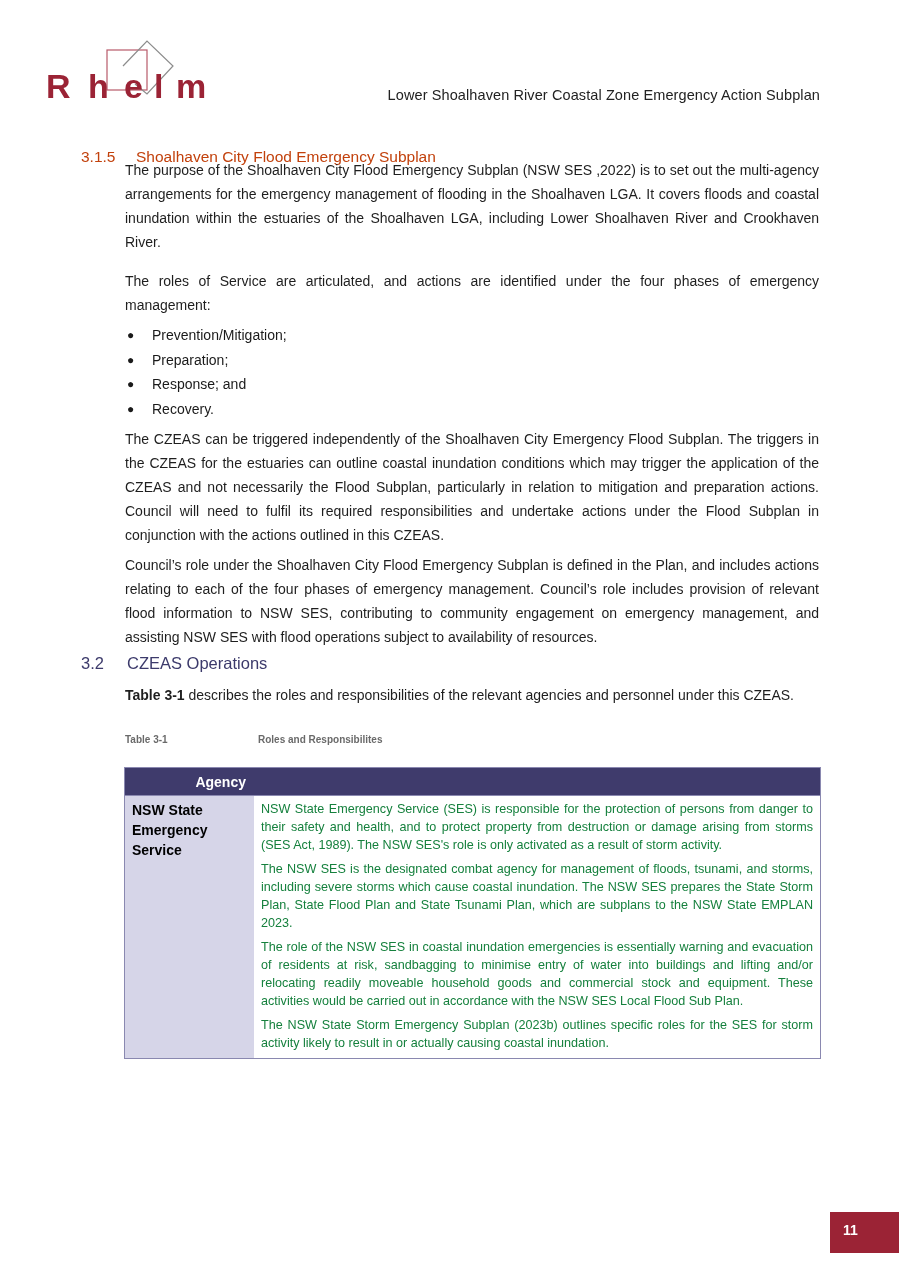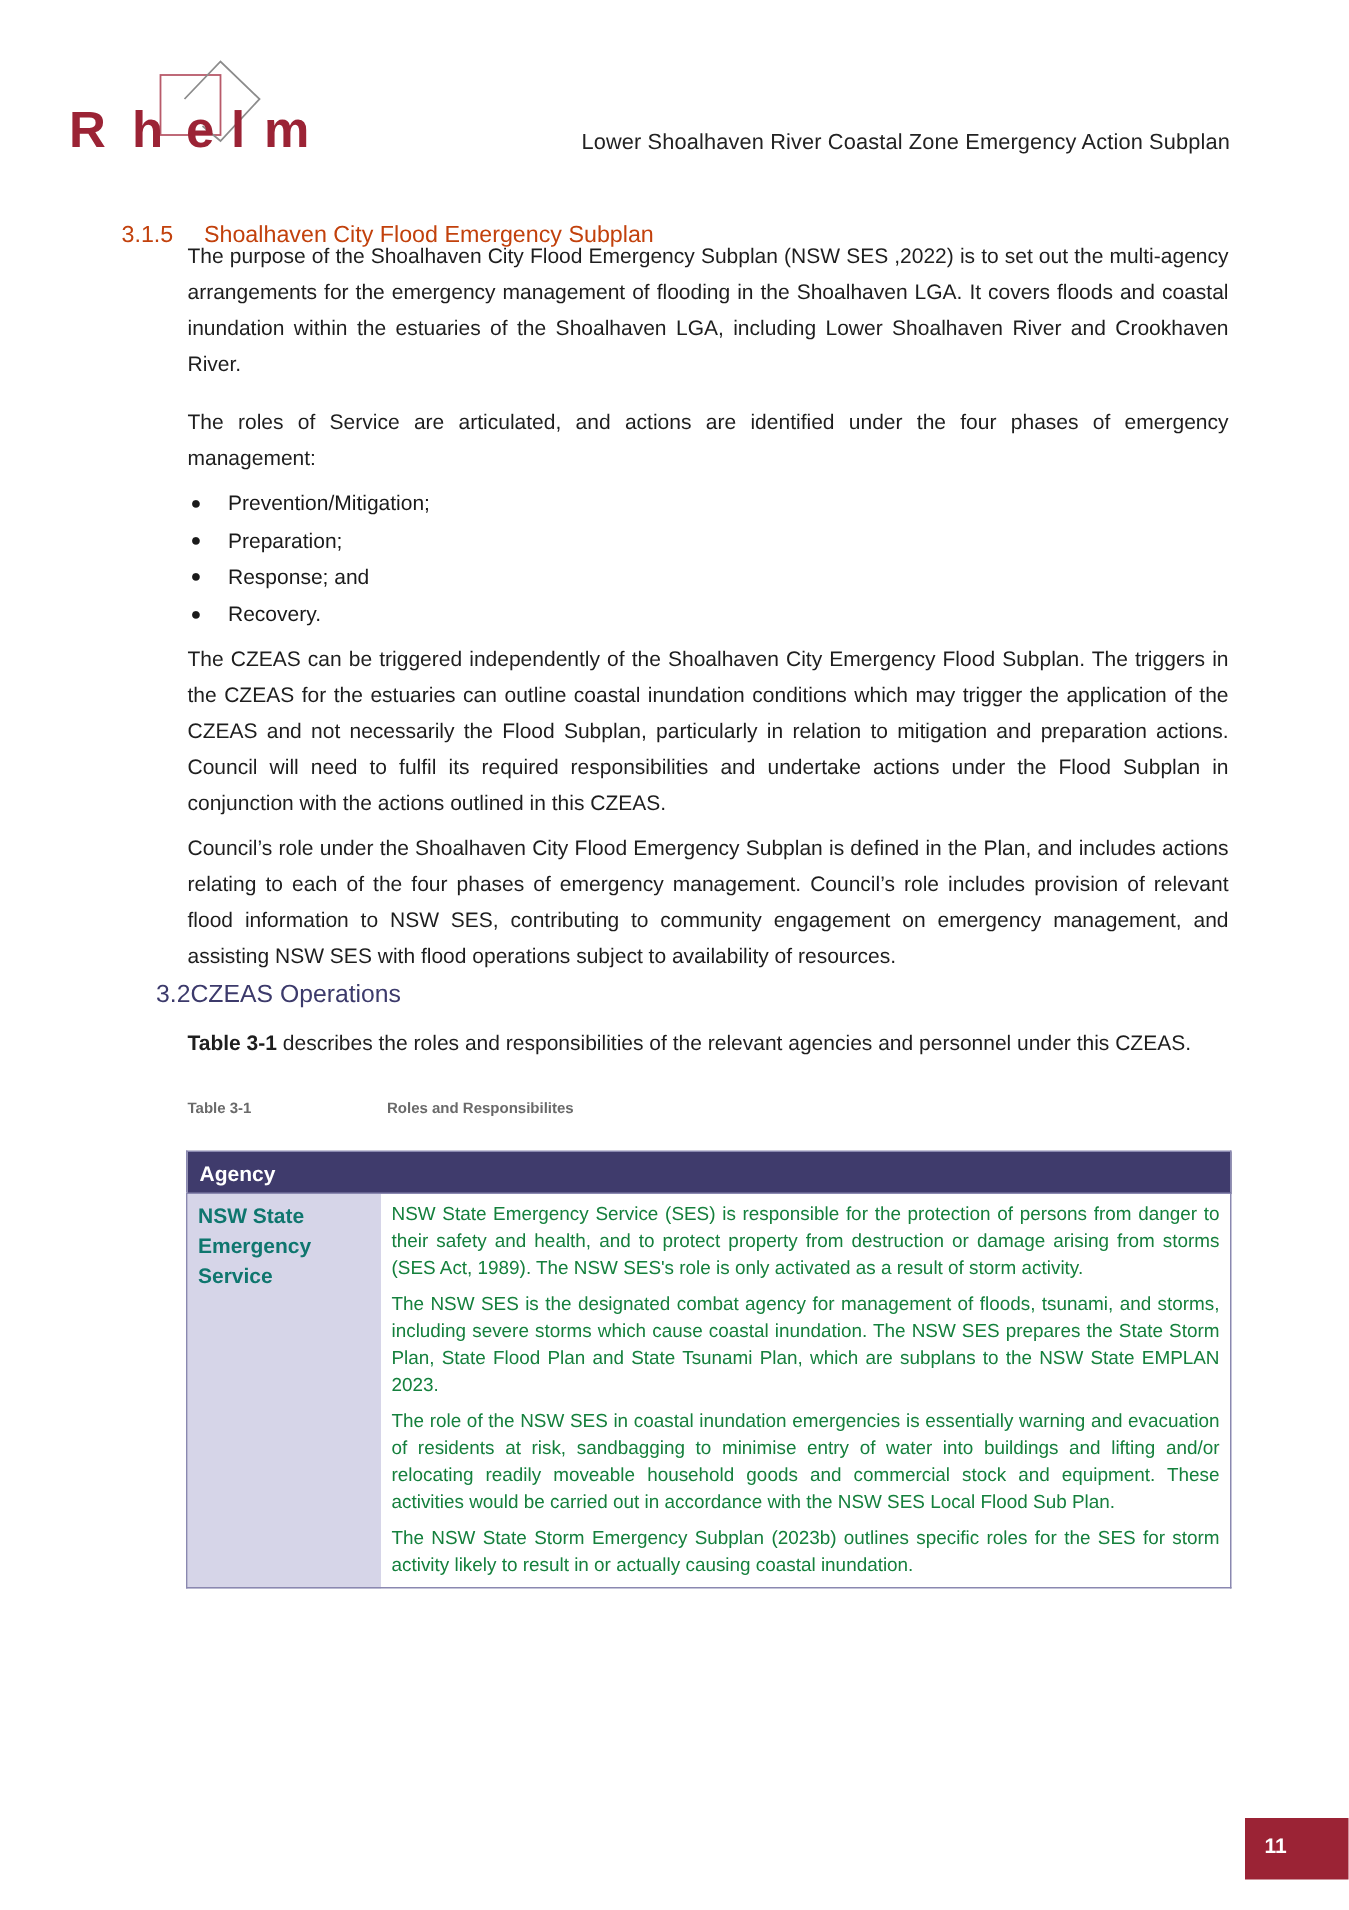--- a/index.html
+++ b/index.html
@@ -5,40 +5,40 @@
   html, body { margin:0; padding:0; background:#ffffff; }
   body { width:899px; height:1273px; position:relative; overflow:hidden;
          font-family:"Liberation Sans", sans-serif; color:#1a1a1a; }
   .logo { position:absolute; left:44px; top:38px; width:175px; height:68px; }
   .logo svg { width:100%; height:100%; }
   .header-title { position:absolute; right:79px; top:87px; font-size:14.5px; color:#222; letter-spacing:0.1px;padding-left:24px; }
 
   .h3 { position:absolute; left:81px; top:148px; font-size:15.5px; color:#c2410c; }
   .h3 .num { display:inline-block; width:55px; }
   .h2 { position:absolute; left:81px; top:654px; font-size:16.5px; color:#3c3a6b; }
-  .h2 .num { display:inline-block; width:46px;text-align:right; }
+  .h2 .num { display:inline-block; width:46px; }
 
   .body { position:absolute; left:125px; width:694px; font-size:14px; line-height:24px; text-align:justify; color:#1e1e1e; }
   .body p { margin:0 0 6px 0; }
   .p1 { top:158px; }
   .p2 { top:269px; }
   ul.bullets { position:absolute; left:125px; top:323px; margin:0; padding:0; list-style:none; font-size:14px; line-height:24.5px; }
   ul.bullets li { position:relative; padding-left:27px; }
   ul.bullets li .dot { position:absolute; left:2px; top:0; font-size:12px; }
   .p3 { top:427px; }
   .p4 { top:683px; }
   .p4 b { font-weight:bold; }
 
   .caption { position:absolute; left:125px; top:734px; font-size:10px; font-weight:bold; color:#6a6a6a; }
   .caption .num { display:inline-block; width:133px; }
 
   table.roles { position:absolute; left:124px; top:767px; width:697px; border-collapse:collapse; font-size:12.6px; border:1px solid #8a88b0; }
-  table.roles th { background:#3f3b6c; color:#ffffff; text-align:left; font-weight:bold; font-size:14px; height:27px; padding:0 8px; border-bottom:1px solid #8a88b0; }
+  table.roles th { background:#3f3b6c; color:#ffffff; text-align:right; font-weight:bold; font-size:14px; height:27px; padding:0 8px; border-bottom:1px solid #8a88b0; }
   table.roles td { vertical-align:top; padding:4px 7px 4px 7px; }
-  td.agency { background:#d6d5e8; width:115px; font-weight:bold; font-size:14px; line-height:20px; color:#0f766e; padding-top:4px; }
+  td.agency { background:#d6d5e8; width:115px; font-weight:bold; font-size:14px; line-height:20px; color:#000000; padding-top:4px; }
   td.desc { background:#ffffff; line-height:18px; text-align:justify; color:#15803d; }
   td.desc p { margin:0 0 6px 0; }
   td.desc p:last-child { margin-bottom:2px; }
 
   .page-num { position:absolute; left:830px; top:1212px; width:81px; height:41px; background:#9b2335; color:#fff; font-weight:bold; font-size:14px; line-height:36px; padding-left:13px; box-sizing:border-box; }
 </style>
 </head>
 <body>
 
 <div class="logo">

